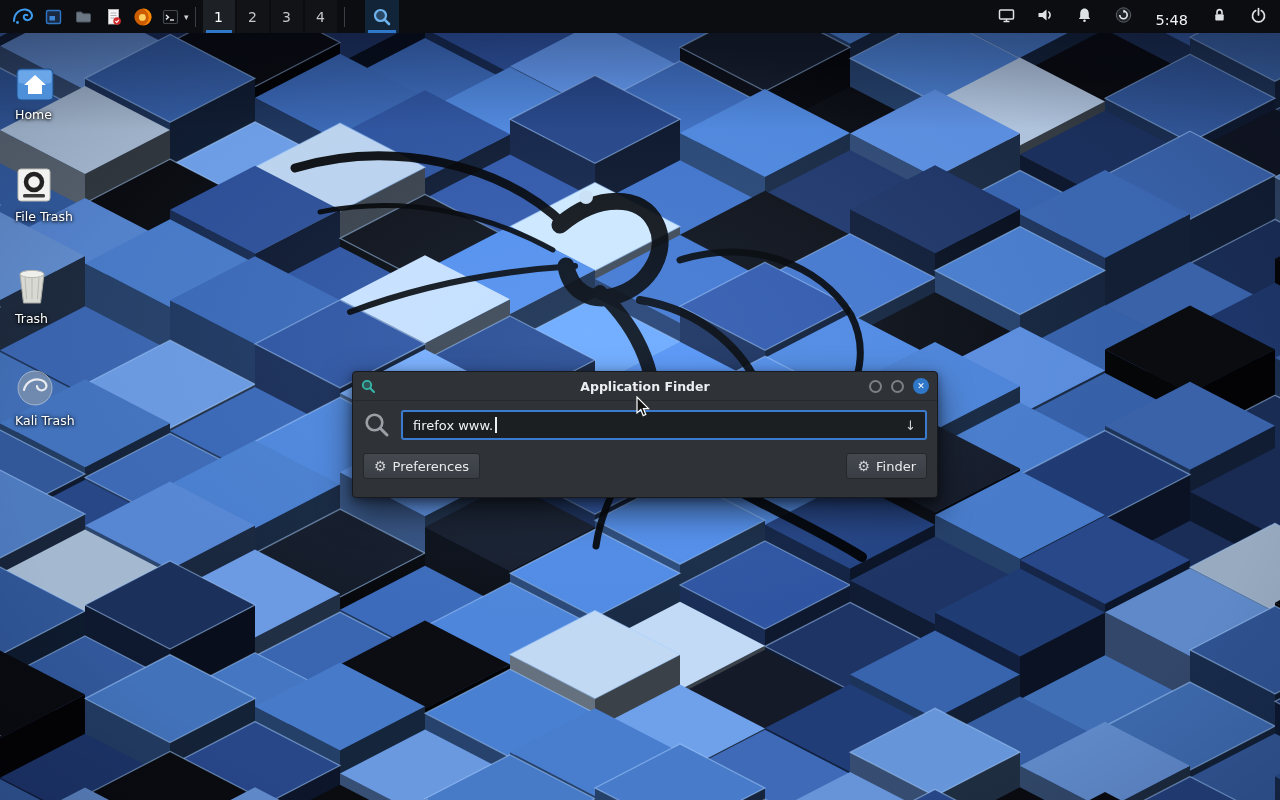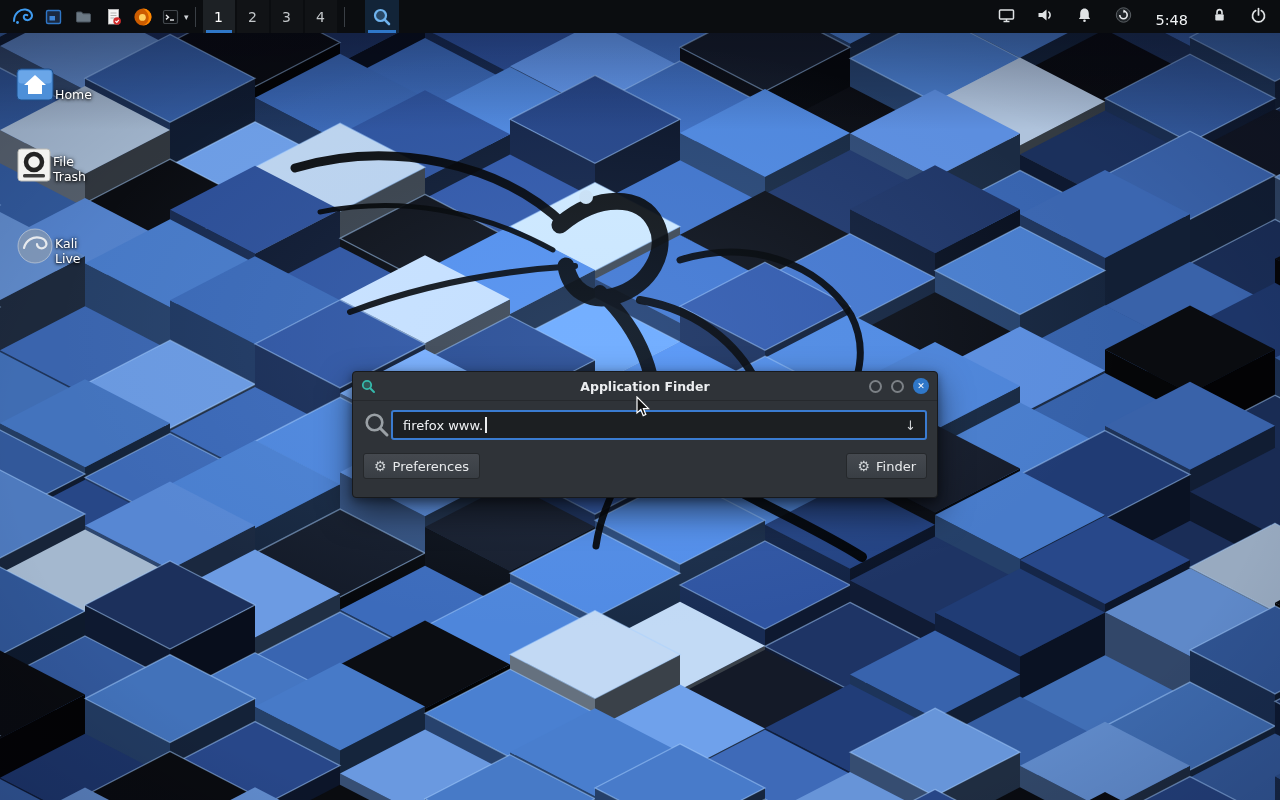--- a/index.html
+++ b/index.html
@@ -30,36 +30,36 @@
   .finder-cell { width:34px; height:33px; margin-left:14px; display:flex; align-items:center; justify-content:center;
                  position:relative; background:rgba(47,119,200,0.22); }
   .finder-cell::after { content:""; position:absolute; bottom:0; left:3px; right:3px; height:3px; background:#2f77c8; }
   #panel-spacer { flex:1; }
   .tray { display:flex; align-items:flex-end; gap:20px; margin-right:4px; }
   #clock { color:#f2f4f6; font-size:14.5px; padding:0 2px; }
   .chev { color:#cfd3d7; font-size:9px; margin-left:2px; }
 
   
   #desktop-icons { position:absolute; left:15px; top:56px; width:92px; z-index:3; }
-  .d-item { width:92px; margin-bottom:36px; display:flex; flex-direction:row; align-items:flex-end; cursor:default; }
+  .d-item { width:92px; margin-bottom:36px; display:flex; flex-direction:column; align-items:flex-start; cursor:default; }
   .d-ico { height:46px; display:flex; align-items:flex-end; justify-content:center; }
   .d-label { margin-top:5px; font-size:12.5px; color:#ffffff; text-shadow:0 1px 3px #000, 0 0 4px rgba(0,0,0,.8); }
 
   
   #finder { position:absolute; left:352px; top:371px; width:586px; height:127px; z-index:6;
             background:#2f3338; border:1px solid #17191c; border-radius:4px;
             box-shadow:0 14px 32px rgba(0,0,0,.55), 0 3px 10px rgba(0,0,0,.4); }
   #titlebar { height:29px; display:flex; align-items:center; padding:0 8px; position:relative;
               border-bottom:1px solid #26292d; }
   #title { position:absolute; left:0; right:0; text-align:center; font-size:12.5px; font-weight:bold; color:#eceef0; }
   .tb-btns { margin-left:auto; display:flex; align-items:center; gap:9px; z-index:1; }
   .tb-circle { width:13px; height:13px; border-radius:50%; border:2px solid #7c8186; background:transparent; }
   .tb-close { width:16px; height:16px; border-radius:50%; background:#2f77c8; color:#fff; font-size:9px;
               display:flex; align-items:center; justify-content:center; font-weight:bold; }
-  #search-row { display:flex; align-items:center; padding:9px 10px 0 10px; }
+  #search-row { display:flex; align-items:center; gap:10px; padding:9px 10px 0 10px; }
   #search-field { flex:1; height:30px; background:#1c1f22; border:2px solid #3a7bd0; border-radius:3px;
                   display:flex; align-items:center; padding:0 10px; position:relative; }
   #query-text { font-size:13px; color:#f0f2f4; }
   #caret { width:1.5px; height:16px; background:#eceef0; margin-left:2px; }
   #field-arrow { position:absolute; right:9px; color:#d3d6d9; font-size:13px; }
   #btn-row { display:flex; justify-content:space-between; padding:13px 10px 0 10px; }
   .btn { height:26px; display:inline-flex; align-items:center; gap:6px; padding:0 10px;
          background:linear-gradient(#45494f,#393e44); border:1px solid #25282b; border-radius:3px;
          color:#e8eaec; font-size:13px; cursor:default; }
   .btn .gear { font-size:14px; color:#cdd1d4; line-height:1; }
@@ -824,26 +824,36 @@
       <svg width="38" height="38" viewBox="0 0 38 38">
         <rect x="3" y="3" width="32" height="32" rx="3" fill="#f2f2f0" stroke="#b9b9b4"></rect>
         <circle cx="19" cy="16" r="8" fill="none" stroke="#232323" stroke-width="4.5"></circle>
         <rect x="8" y="28" width="22" height="3.5" rx="1.5" fill="#3a3a3a"></rect>
       </svg>
     </div>
     <div class="d-label">File Trash</div>
   </div>
   <div class="d-item">
     <div class="d-ico">
+      <svg width="34" height="40" viewBox="0 0 34 40">
+        <path d="M5,8 L29,8 L25.5,37 L8.5,37 Z" fill="#d9d9d4" stroke="#a9a9a2"></path>
+        <ellipse cx="17" cy="8" rx="12" ry="3.6" fill="#efefec" stroke="#b5b5ae"></ellipse>
+        <path d="M10,12 L11.5,33 M17,12 L17,33 M24,12 L22.5,33" stroke="#b9b9b2" fill="none"></path>
+      </svg>
+    </div>
+    <div class="d-label">Trash</div>
+  </div>
+  <div class="d-item">
+    <div class="d-ico">
       <svg width="40" height="40" viewBox="0 0 40 40">
         <circle cx="20" cy="20" r="17" fill="rgba(150,160,172,0.55)" stroke="rgba(210,215,222,0.6)"></circle>
         <path d="M9,22 C11,14 18,10 26,12 C31,13.5 33,18 30,21 C27,23.5 22,22 22,18" fill="none" stroke="#e7eaee" stroke-width="2.2" stroke-linecap="round"></path>
       </svg>
     </div>
-    <div class="d-label">Kali Live</div>
+    <div class="d-label">Kali Trash</div>
   </div>
 </div>
 
 <div id="panel">
   <div class="p-ico">
     <svg width="24" height="24" viewBox="0 0 24 24">
       <path d="M3,16 C3,8 9.5,4 14.5,4.6 C20,5.3 22.5,10 20,13.4 C18,16 13.5,15.6 12.8,12.6 C12.3,10.4 14.5,9 16.3,10.2" fill="none" stroke="#3f9bf0" stroke-width="2" stroke-linecap="round"></path>
       <circle cx="6.5" cy="17.5" r="1.4" fill="#3f9bf0"></circle>
     </svg>
   </div>

